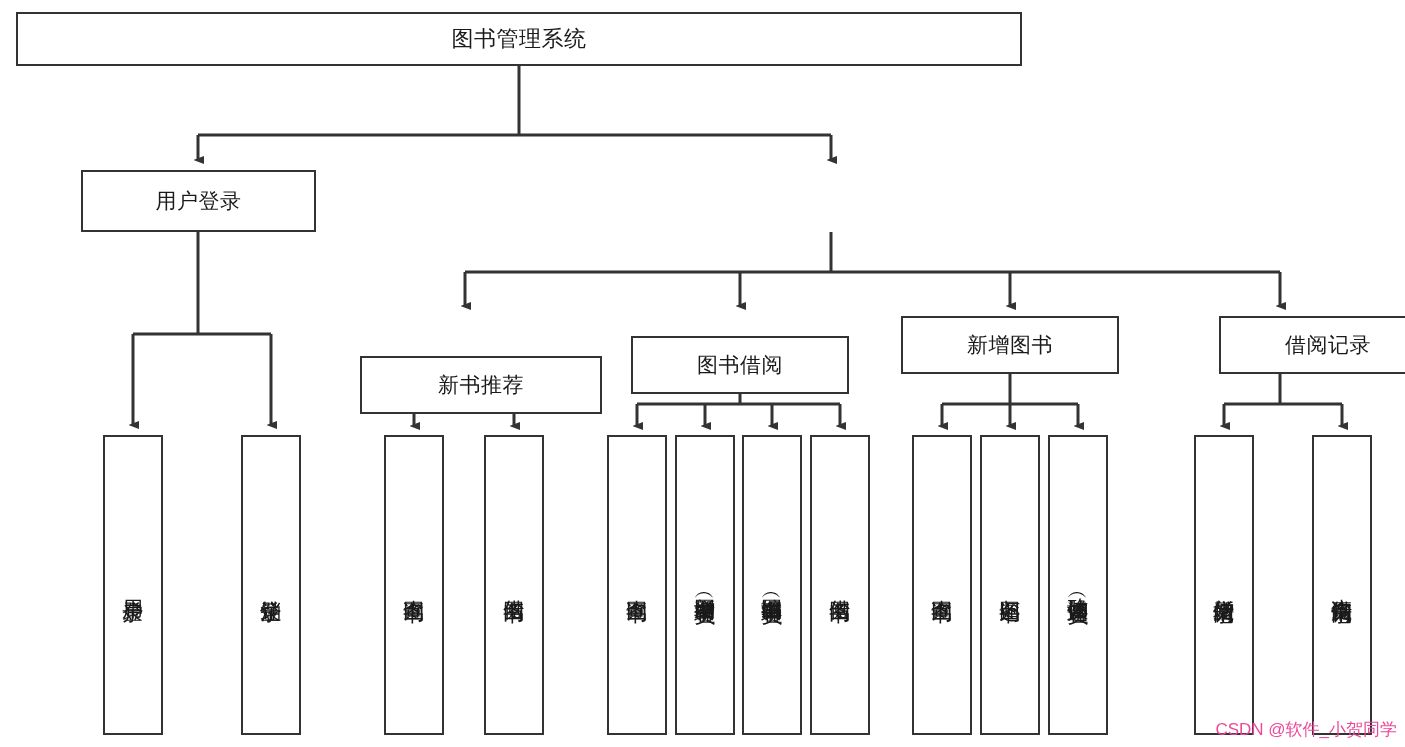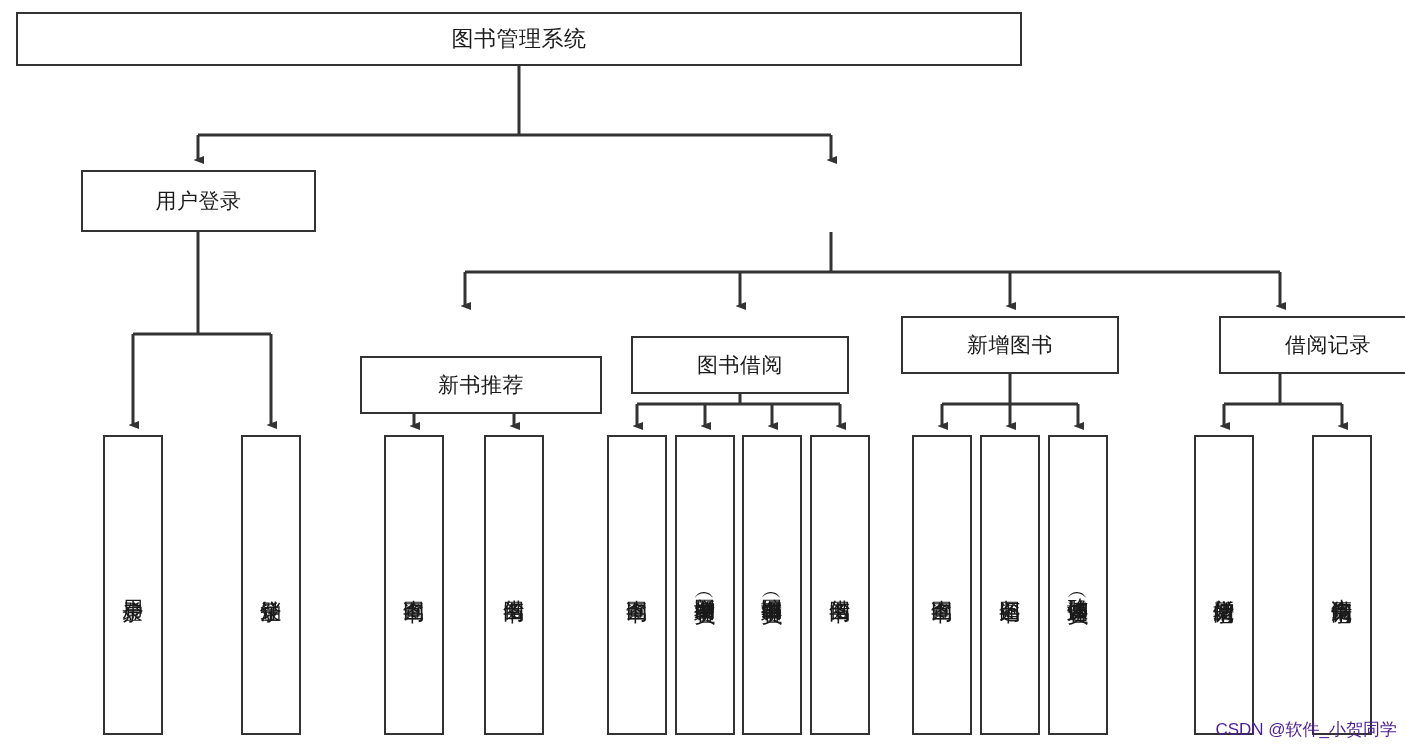--- a/index.html
+++ b/index.html
@@ -50,21 +50,21 @@
     justify-content: center;
   }
   .node.root {
     font-size: 22px;
   }
   #watermark {
     position: absolute;
     right: 8px;
     bottom: 6px;
     font-size: 17px;
-    color: #4c1d95;
+    color: #ec4899;
     white-space: nowrap;
     user-select: none;
   }
 </style>
 </head>
 <body>
 
 <div id="canvas">
 
   <svg id="edges" viewBox="0 0 1405 747" xmlns="http://www.w3.org/2000/svg">

